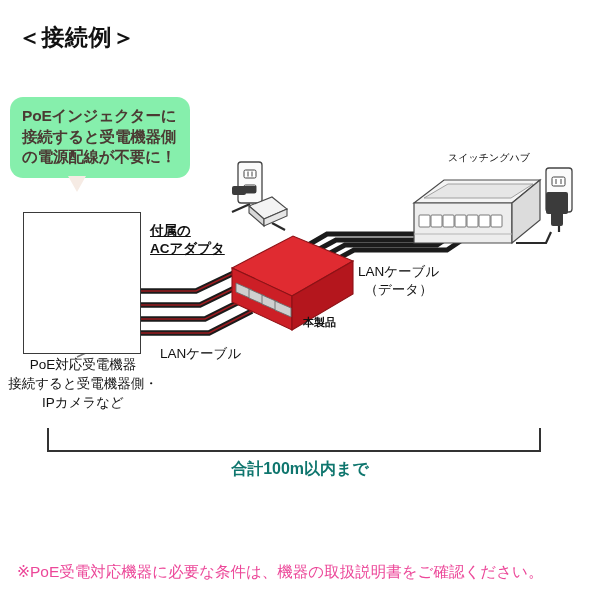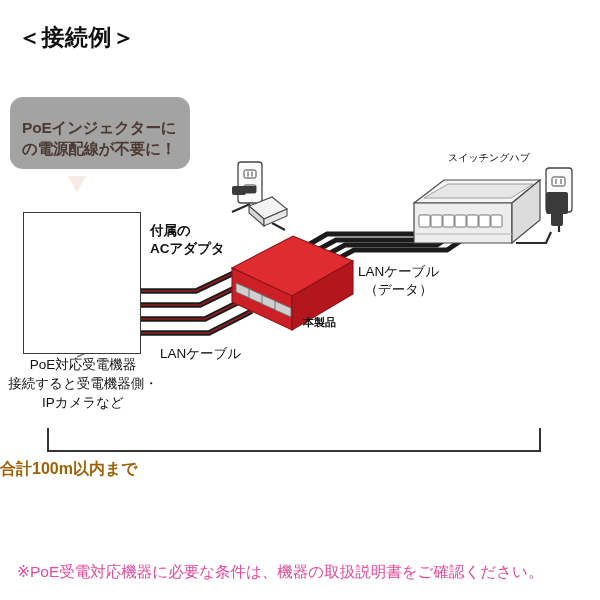--- a/index.html
+++ b/index.html
@@ -26,23 +26,23 @@
     font-weight: bold;
     letter-spacing: 0.5px;
     color: #111111;
   }
 
   
   #callout {
     left: 10px;
     top: 97px;
     width: 180px;
-    background: #a3a3a3;
+    background: #86efac;
     border-radius: 13px;
-    padding: 21px 10px 10px 12px;
+    padding: 9px 10px 10px 12px;
     box-sizing: border-box;
     color: #4b3a33;
     font-size: 15.5px;
     font-weight: bold;
     line-height: 1.33;
     letter-spacing: -0.2px;
   }
   #callout .ln { display: block; white-space: nowrap; }
   #callout-tail {
     left: 68px;
@@ -75,33 +75,33 @@
   #device-caption .ln { display: block; white-space: nowrap; }
 
   
   .label {
     font-size: 13.5px;
     line-height: 1.35;
     color: #111;
   }
   .label .ln { display: block; white-space: nowrap; }
 
-  #label-ac   { left: 150px; top: 222px; font-size: 13.5px; font-weight: bold; line-height: 1.3;}
+  #label-ac   { left: 150px; top: 222px; font-size: 13.5px; font-weight: bold; line-height: 1.3; text-decoration: underline;}
   #label-lan-power { left: 160px; top: 345px; text-align: center; }
   #label-lan-data  { left: 358px; top: 263px; text-align: center; }
   #label-hub  { left: 448px; top: 151px; font-size: 10px; }
   #label-product { left: 303px; top: 315px; font-size: 11px; font-weight: bold; }
 
   
   #dim-line { left: 48px; top: 450px; width: 492px; height: 2px; background: #333; }
   #dim-tick-l { left: 47px; top: 428px; width: 2px; height: 24px; background: #333; }
   #dim-tick-r { left: 539px; top: 428px; width: 2px; height: 24px; background: #333; }
   #dim-label {
-    left: 0; top: 459px; width: 600px; 
-    font-size: 16px; font-weight: bold; color: #a16207;
+    left: 0; top: 459px; width: 600px; text-align: center;
+    font-size: 16px; font-weight: bold; color: #0f766e;
   }
 
   
   #footnote {
     left: 17px; top: 562px;
     font-size: 15.5px;
     color: #ec4899;
     white-space: nowrap;
   }
 
@@ -111,20 +111,21 @@
 </style>
 </head>
 <body>
 
 <div id="page">
 
   <div class="abs" id="title">＜接続例＞</div>
 
   <div class="abs" id="callout">
     <span class="ln">PoEインジェクターに</span>
+    <span class="ln">接続すると受電機器側</span>
     <span class="ln">の電源配線が不要に！</span>
   </div>
   <div class="abs" id="callout-tail"></div>
 
   <svg class="abs" id="wires" viewBox="0 0 600 600">
 
     <g fill="none" stroke="#1b1b1b" stroke-width="5.4" stroke-linecap="butt">
       <path d="M141,291 L196,291 L236,272"></path>
       <path d="M141,305 L200,305 L241,285"></path>
       <path d="M141,319 L205,319 L247,298"></path>

